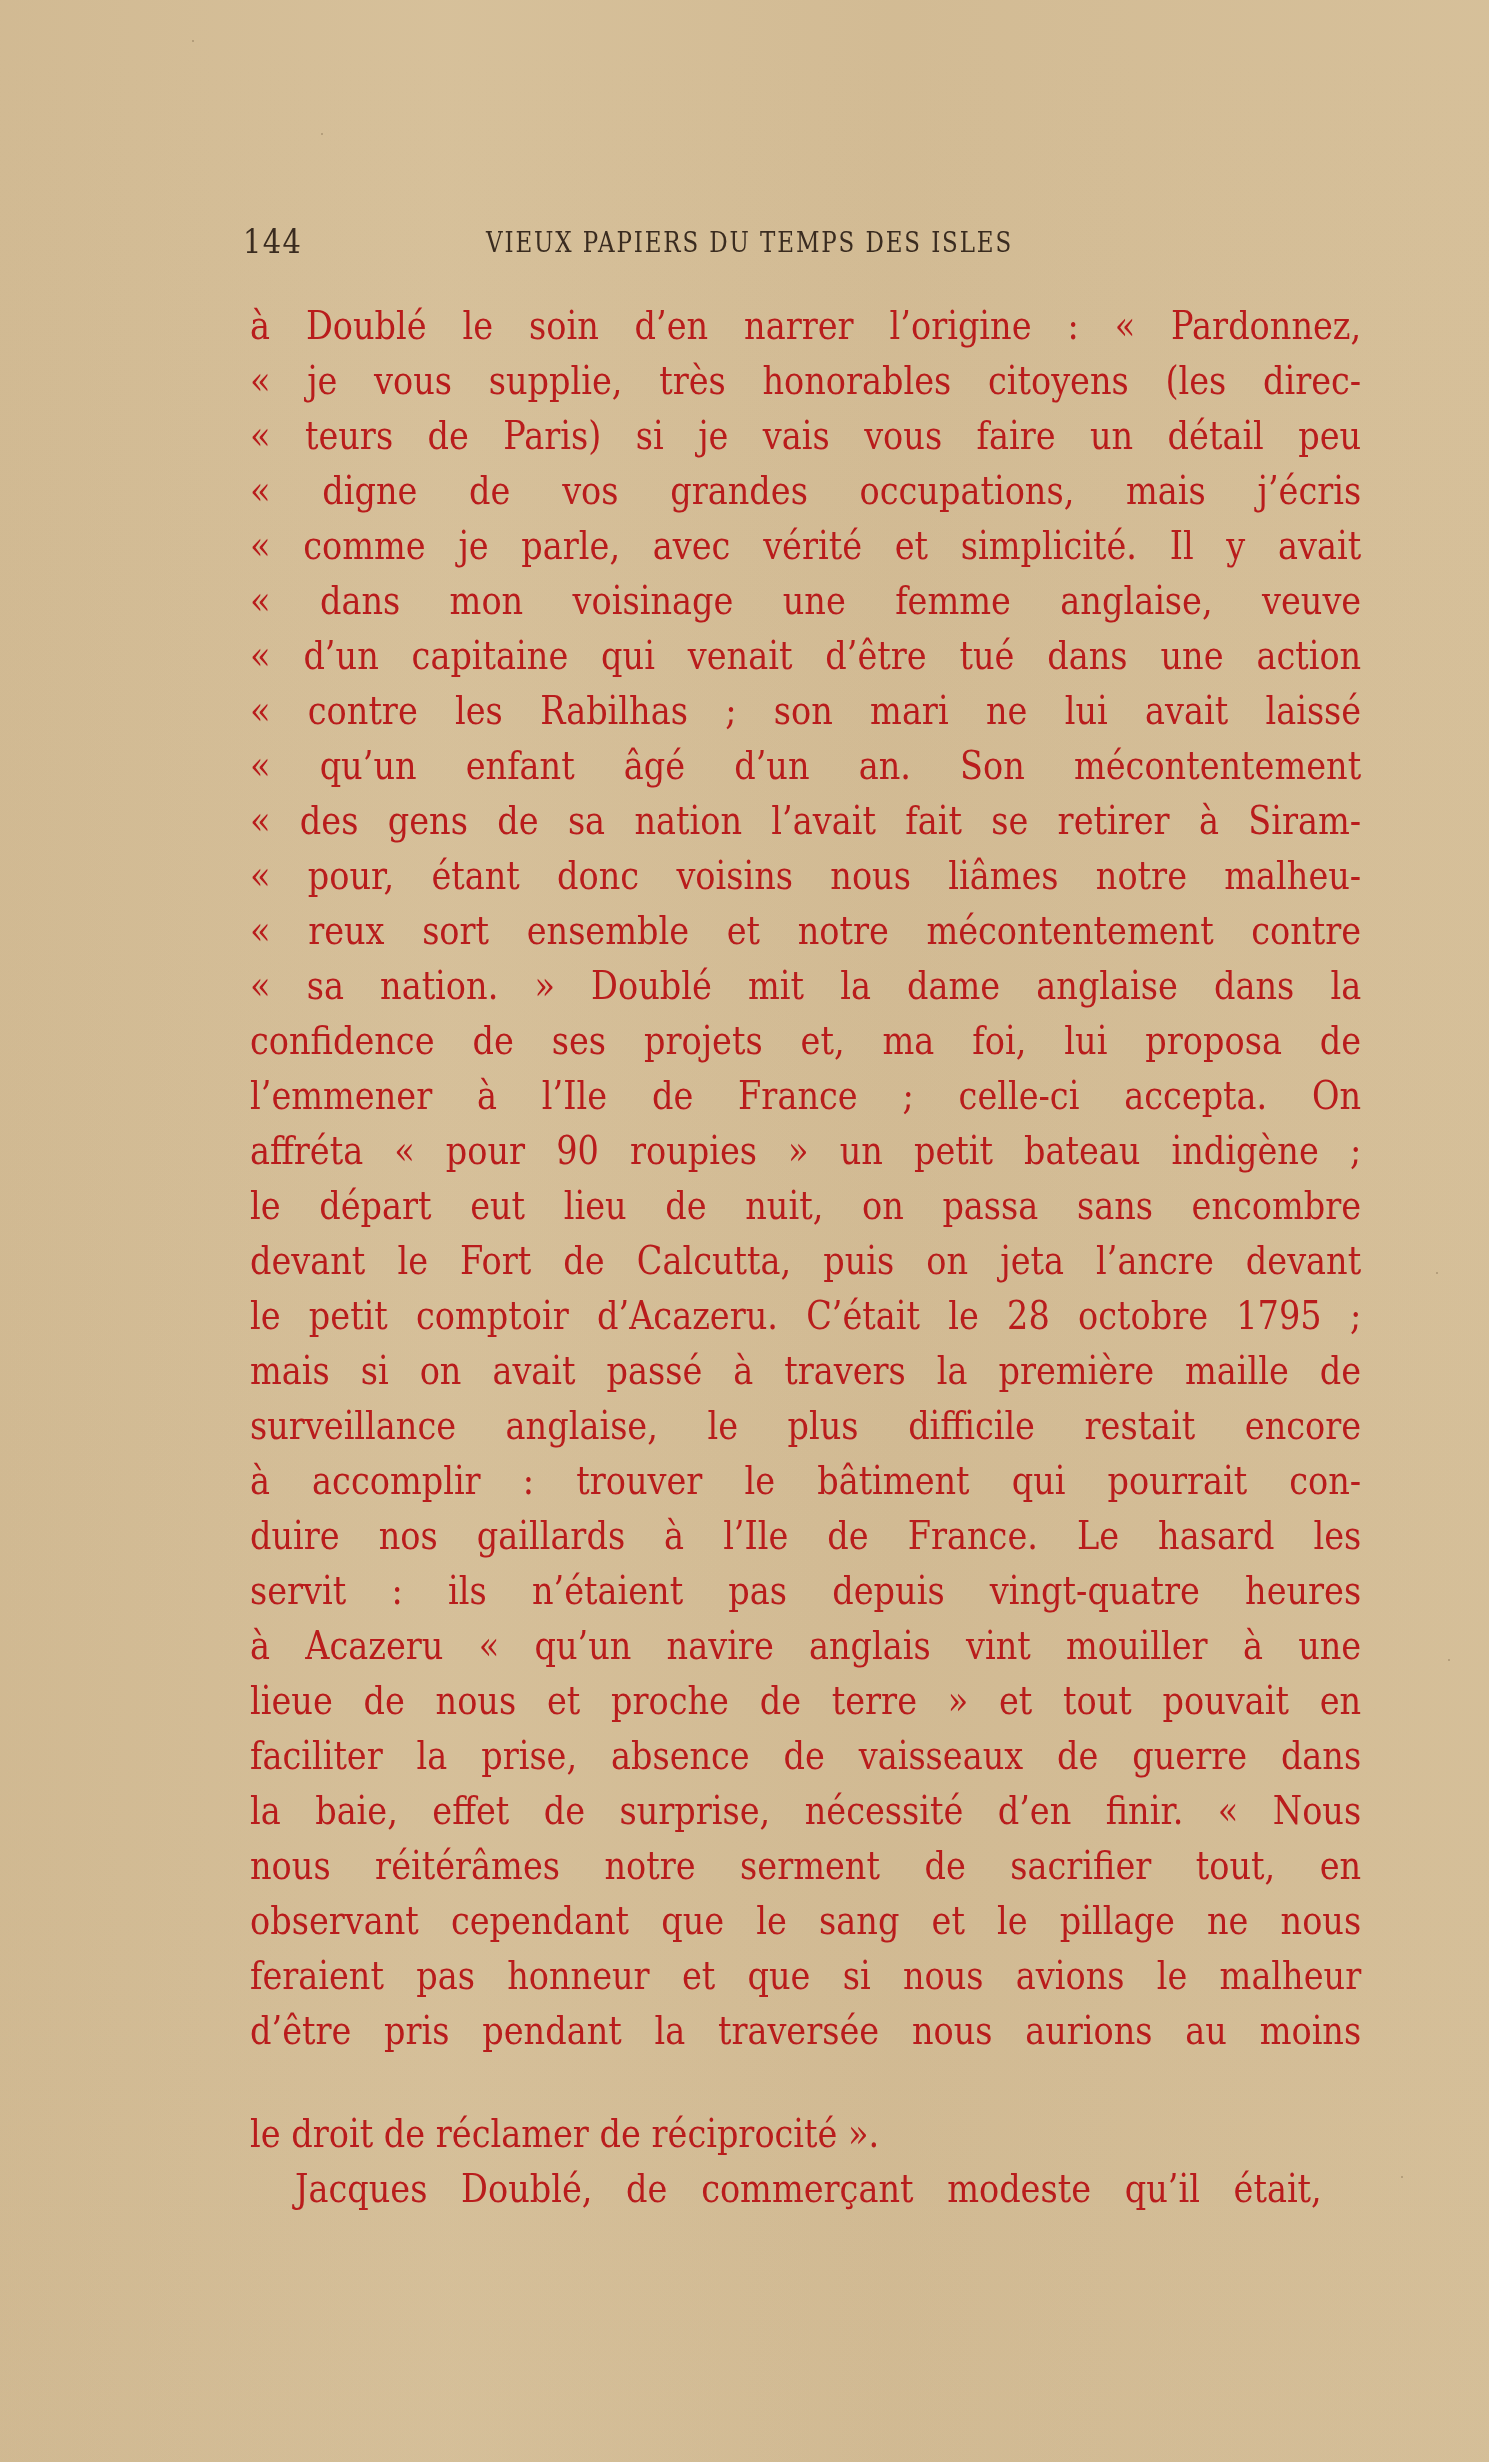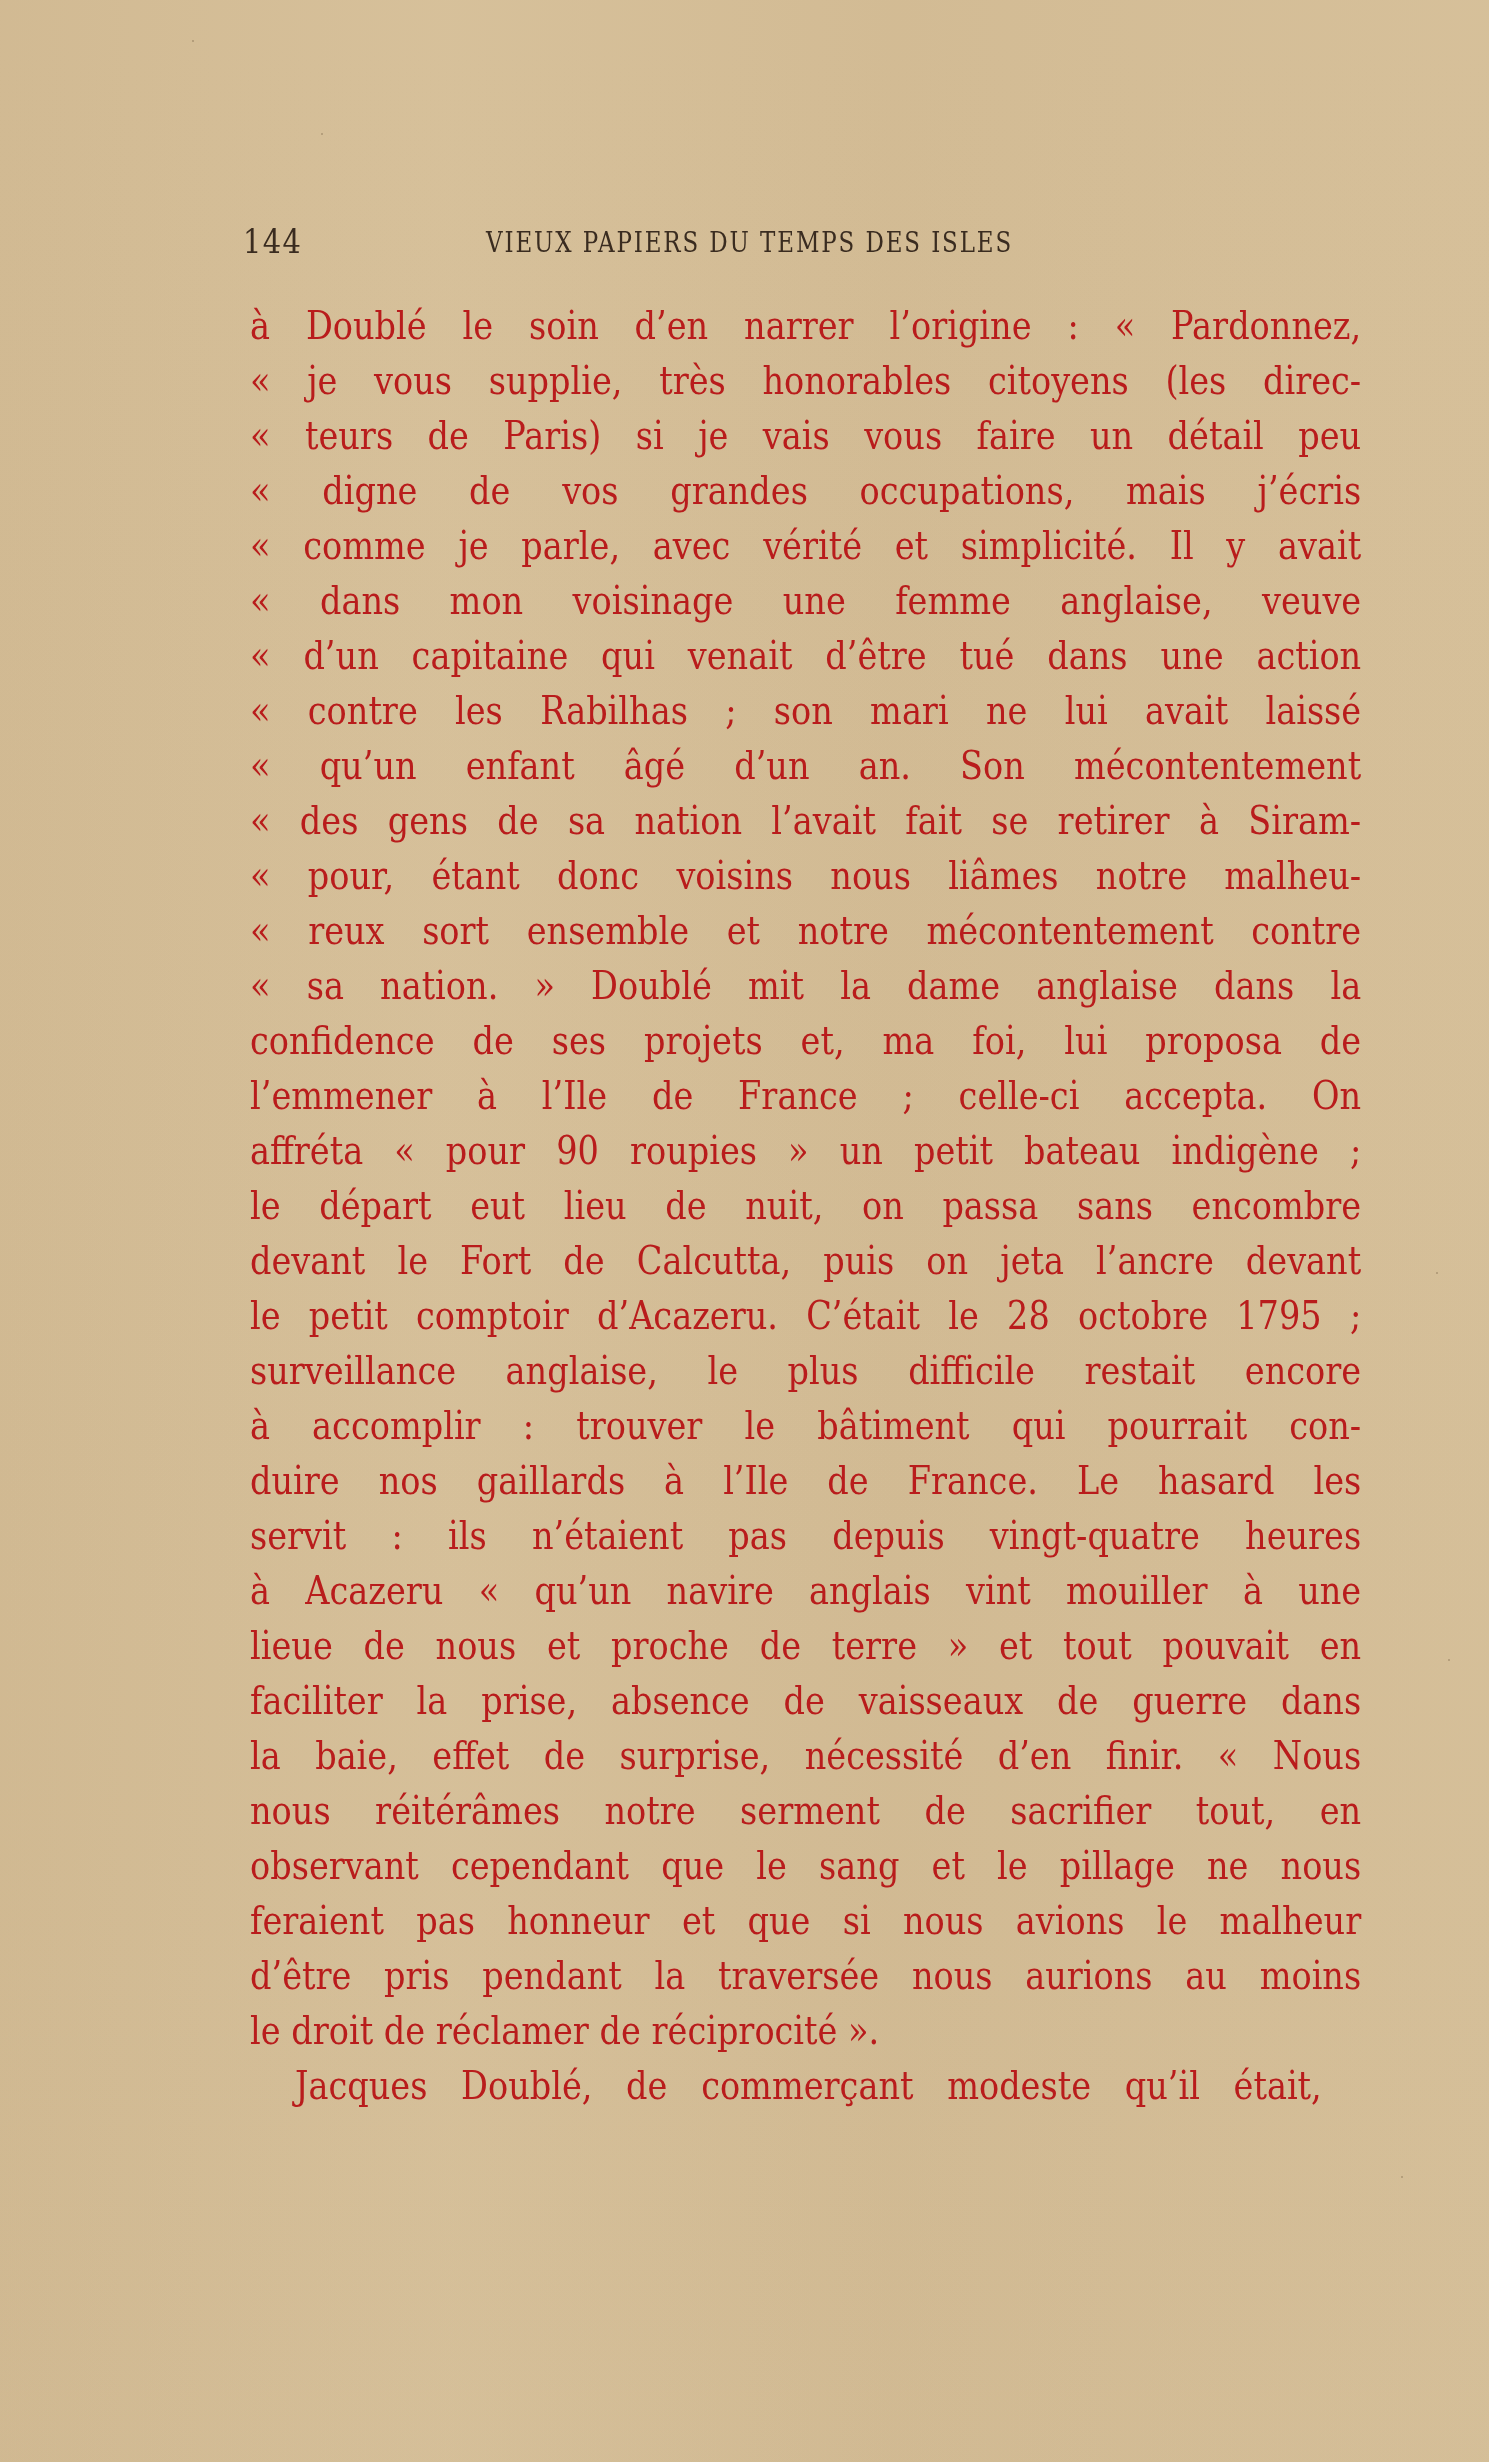--- a/index.html
+++ b/index.html
@@ -67,20 +67,21 @@
       text-align: justify;
       text-align-last: justify;
       color: #b91c1c;
       letter-spacing: 0px;
     }
     .line.indent {
       padding-left: 45px;
     }
     .line.last {
       text-align-last: left;
+      margin-top: 48px;
     }
     .line .txt {
       display: inline-block;
       width: 100%;
       text-align: justify;
       text-align-last: justify;
       transform: scaleX(0.86);
       transform-origin: left;
       width: 116.3%;
     }
@@ -120,20 +121,21 @@
     <div class="line"><span class="txt">« des gens de sa nation l’avait fait se retirer à Siram-</span></div>
     <div class="line"><span class="txt">« pour, étant donc voisins nous liâmes notre malheu-</span></div>
     <div class="line"><span class="txt">« reux sort ensemble et notre mécontentement contre</span></div>
     <div class="line"><span class="txt">« sa nation. » Doublé mit la dame anglaise dans la</span></div>
     <div class="line"><span class="txt">confidence de ses projets et, ma foi, lui proposa de</span></div>
     <div class="line"><span class="txt">l’emmener à l’Ile de France ; celle-ci accepta. On</span></div>
     <div class="line"><span class="txt">affréta « pour 90 roupies » un petit bateau indigène ;</span></div>
     <div class="line"><span class="txt">le départ eut lieu de nuit, on passa sans encombre</span></div>
     <div class="line"><span class="txt">devant le Fort de Calcutta, puis on jeta l’ancre devant</span></div>
     <div class="line"><span class="txt">le petit comptoir d’Acazeru. C’était le 28 octobre 1795 ;</span></div>
+    <div class="line"><span class="txt">mais si on avait passé à travers la première maille de</span></div>
     <div class="line"><span class="txt">surveillance anglaise, le plus difficile restait encore</span></div>
     <div class="line"><span class="txt">à accomplir : trouver le bâtiment qui pourrait con-</span></div>
     <div class="line"><span class="txt">duire nos gaillards à l’Ile de France. Le hasard les</span></div>
     <div class="line"><span class="txt">servit : ils n’étaient pas depuis vingt-quatre heures</span></div>
     <div class="line"><span class="txt">à Acazeru « qu’un navire anglais vint mouiller à une</span></div>
     <div class="line"><span class="txt">lieue de nous et proche de terre » et tout pouvait en</span></div>
     <div class="line"><span class="txt">faciliter la prise, absence de vaisseaux de guerre dans</span></div>
     <div class="line"><span class="txt">la baie, effet de surprise, nécessité d’en finir. « Nous</span></div>
     <div class="line"><span class="txt">nous réitérâmes notre serment de sacrifier tout, en</span></div>
     <div class="line"><span class="txt">observant cependant que le sang et le pillage ne nous</span></div>

